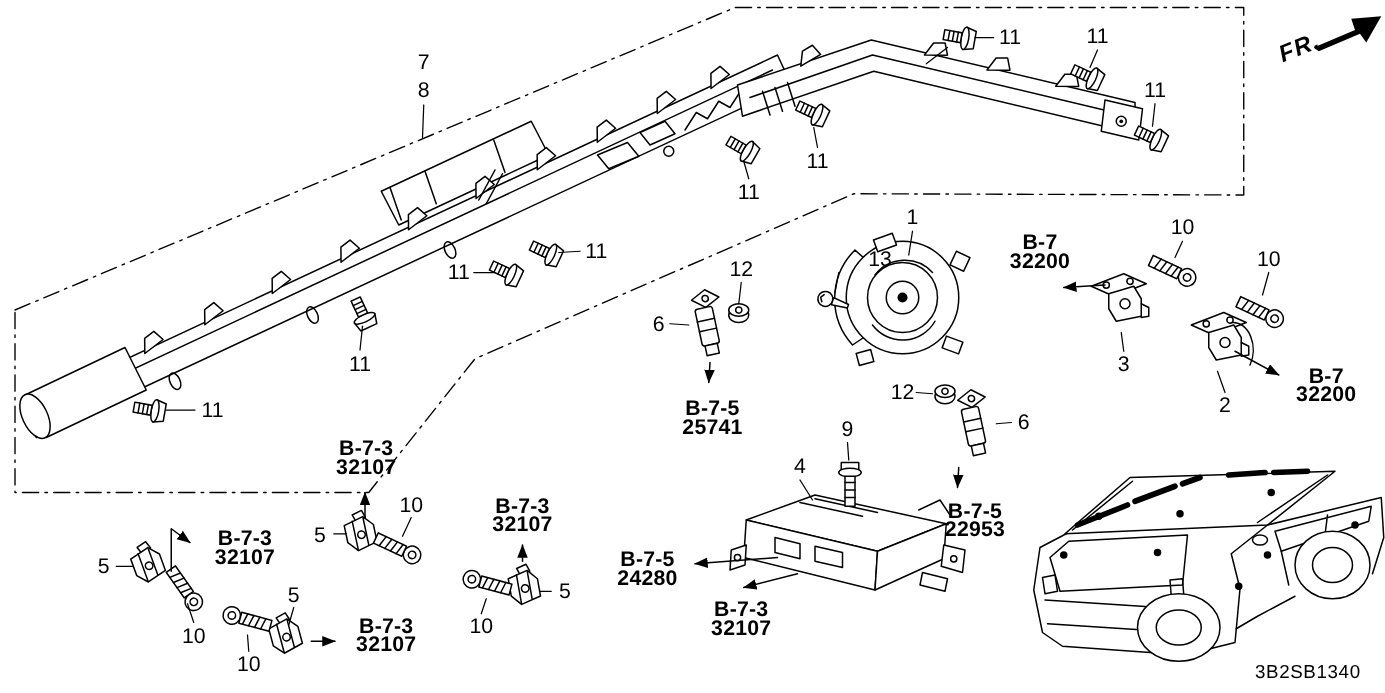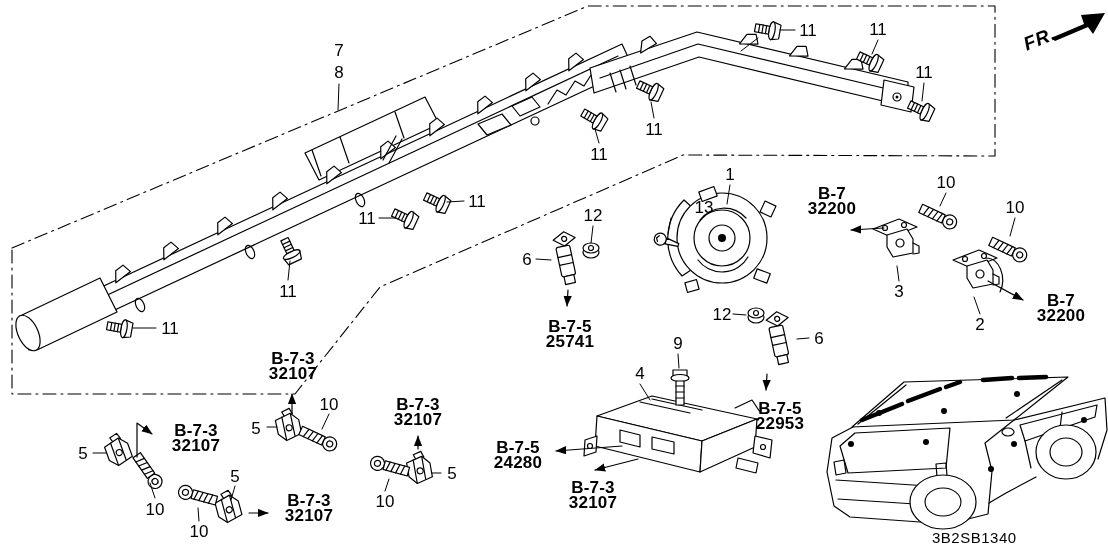--- a/index.html
+++ b/index.html
@@ -329,15 +329,15 @@
 <div class="ref" style="left:780px;top:416px">
   <div>B-7-5</div>
   <div>22953</div>
 </div>
 <div class="ref" style="left:518px;top:455px">
   <div>B-7-5</div>
   <div>24280</div>
 </div>
 
 <div class="fr" style="left:1040px;top:39px">FR.</div>
-<div class="code" style="left:932px;top:529px">3B2SB1340</div>
+<div class="code" style="left:1004px;top:529px">3B2SB1340</div>
 
 </div>
 
 </body></html>

